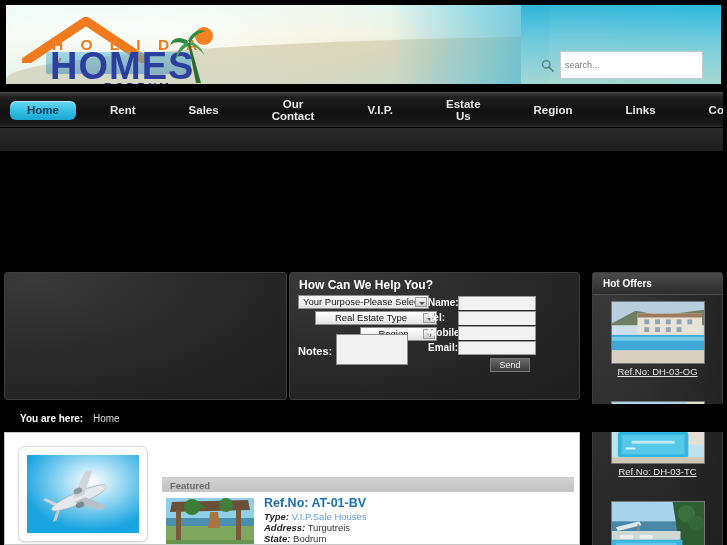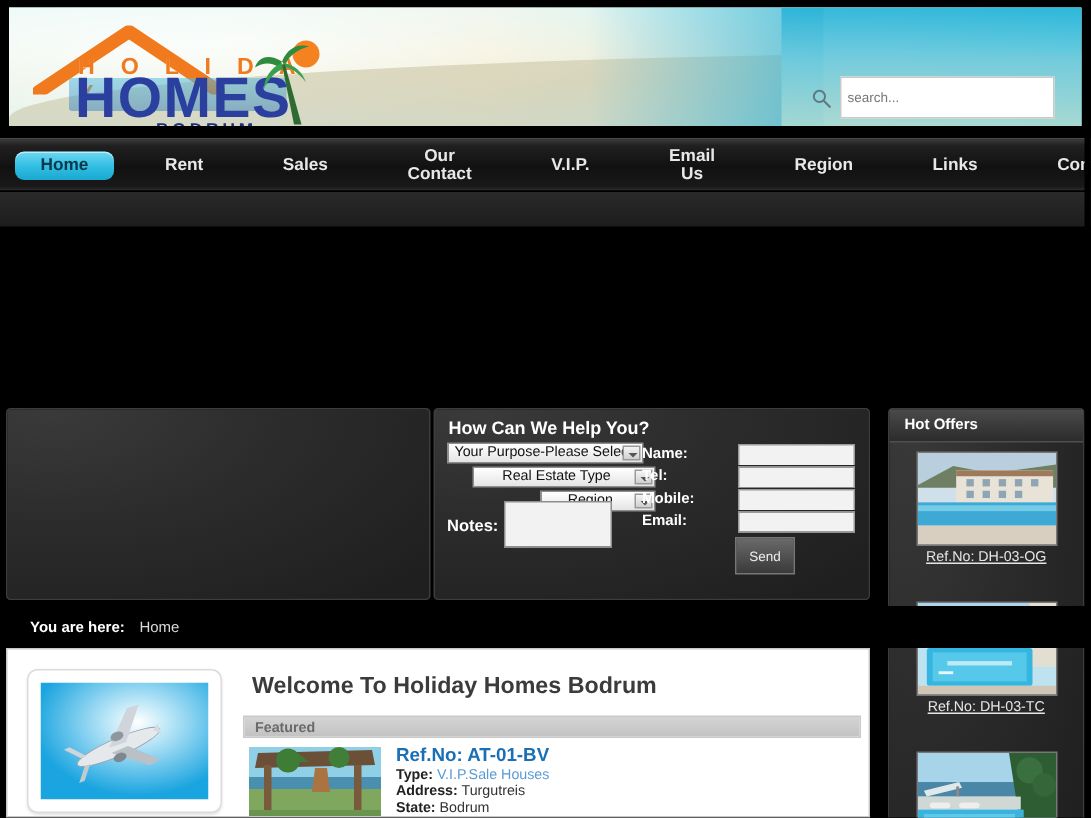--- a/index.html
+++ b/index.html
@@ -178,32 +178,32 @@
     resize: none; font-family: "Liberation Sans", sans-serif; font-size: 9px;
   }
   .notes-box-wide {
     position: absolute; left: 46px; top: 61px;
     width: 72px; height: 31px;
   }
 
   .fields { position: absolute; left: 138px; top: 22px; }
   .field-row { display: flex; align-items: center; height: 15px; }
   .field-label {
-    width: 64px; font-size: 10px; font-weight: bold; color: #fff;
+    width: 30px; font-size: 10px; font-weight: bold; color: #fff;
   }
   .field-input {
     width: 78px; height: 14px;
     background: #f2f2f2; border: 1px solid #9a9a9a; border-bottom: 0;
     font-size: 9px; padding: 0 3px;
     font-family: "Liberation Sans", sans-serif;
   }
   .field-row:last-child .field-input { border-bottom: 1px solid #9a9a9a; }
   .send-btn {
     position: absolute; left: 200px; top: 85px;
-    width: 40px; height: 25px;
+    width: 40px; height: 14px;
     font-size: 9px; color: #eee;
     background: linear-gradient(to bottom,#6a6a6a,#3a3a3a);
     border: 1px solid #777;
     cursor: pointer;
     font-family: "Liberation Sans", sans-serif;
     line-height: 10px; text-align: center;
   }
 
   
   .hot-header {
@@ -267,21 +267,21 @@
     position: absolute; left: 7px; top: 2px;
     font-size: 9.5px; font-weight: bold; color: #6a6a6a;
   }
   .listing { position: absolute; left: 161px; top: 65px; display: flex; gap: 10px; }
   .listing-thumb { width: 88px; height: 48px; display: block; border: 0; }
   .listing-info { font-size: 9.5px; color: #333; line-height: 11px; }
   .listing-ref {
     font-size: 12.5px; font-weight: bold; color: #1a6fb5;
     display: block; margin-bottom: 2px; cursor: pointer;
   }
-  .listing-info b { color: #222; }
+  .listing-info b { color: #222; font-style: italic; }
   .listing-info .lv-link { color: #5b9bd5; }
 
   
   .content-gutter {
     position: absolute; left: 580px; top: 432px; width: 8px; height: 113px;
     background: #000;
   }
   .edge-right {
     position: absolute; right: 0; top: 0; width: 4px; height: 545px; background: #000;
   }
@@ -325,21 +325,21 @@
     </div>
   </div>
 
   <div class="nav">
     <div class="nav-list">
       <div class="nav-item active">Home</div>
       <div class="nav-item nav-sp-rent">Rent</div>
       <div class="nav-item nav-sp">Sales</div>
       <div class="nav-item nav-sp">Our Contact</div>
       <div class="nav-item nav-sp">V.I.P.</div>
-      <div class="nav-item nav-sp">Email Us</div>
+      <div class="nav-item nav-sp">Estate Us</div>
       <div class="nav-item nav-sp">Region</div>
       <div class="nav-item nav-sp">Links</div>
       <div class="nav-item nav-sp">Contact</div>
     </div>
   </div>
 
   <div class="banner">
     <div class="banner-strip"></div>
   </div>
 
@@ -491,21 +491,20 @@
           <path d="M-6 2 L14 20 L22 19 L6 2 Z" fill="#b9c1c7"></path>
           <path d="M-26 -3 L-34 -13 L-30 -13 L-22 -3 Z" fill="#cfd5da"></path>
           <path d="M-26 3 L-34 12 L-30 12 L-22 3 Z" fill="#c3cace"></path>
           <ellipse cx="2" cy="-7" rx="4.5" ry="3" fill="#8e979e"></ellipse>
           <ellipse cx="-2" cy="7" rx="4.5" ry="3" fill="#7f888f"></ellipse>
           <path d="M26 -1 L30 -4 L30 4 Z" fill="#d6dbdf"></path>
         </g>
       </svg>
     </div>
 
-    <div class="welcome">Welcome To Holiday Homes Bodrum</div>
 
     <div class="featured">
       <span>Featured</span>
     </div>
 
     <div class="listing">
       <svg class="listing-thumb" viewBox="0 0 88 48" preserveAspectRatio="none">
         <rect width="88" height="48" fill="#8fd0e6"></rect>
         <rect x="0" y="26" width="88" height="22" fill="#7fa85e"></rect>
         <rect x="0" y="20" width="88" height="8" fill="#4b8fb0"></rect>

